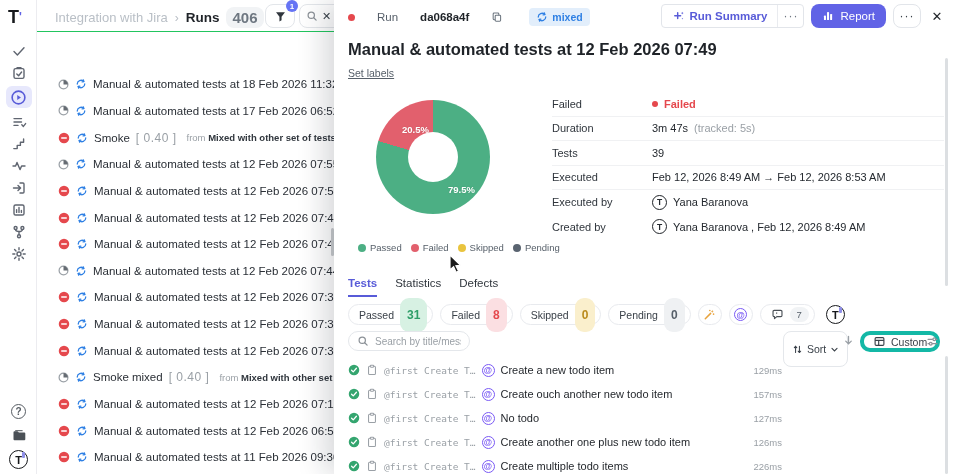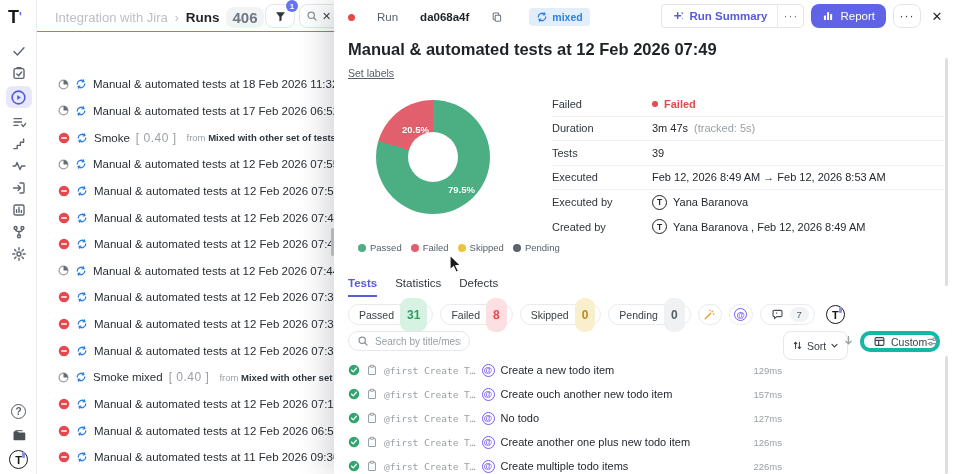--- a/index.html
+++ b/index.html
@@ -101,21 +101,21 @@
   .ct-skipped { background:#faefcc; color:#b98a1c; }
   .ct-pending { background:#eff1f3; color:#57606a; }
   .ipill { width:24px; justify-content:center; padding:0; }
   .pill .ct-n { background:#f1f3f5; color:#57606a; border-radius:8px; font-size:9.5px; padding:2px 7px; }
   .pills .avatar-t { margin-left:4px; }
 
   .search-row { position:absolute; left:0; top:331px; width:100%; height:22px; }
   .p-search { position:absolute; left:14px; top:0; width:122px; height:20px; border:1px solid #e4e7eb; border-radius:12px; display:flex; align-items:center; gap:4px; padding:0 8px; }
   .p-search input { border:none; outline:none; width:90px; font-size:10px; color:#3a4149; font-family:"Liberation Sans",sans-serif; background:transparent; }
   .p-search input::placeholder { color:#9aa0a6; }
-  .sort-btn { position:absolute; left:449px; top:0; height:29px; border:1px solid #e4e7eb; border-radius:8px; display:flex; align-items:center; gap:4px; padding:0 8px; font-size:10.5px; color:#3a4149; background:#fff; }
+  .sort-btn { position:absolute; left:449px; top:0; height:36px; border:1px solid #e4e7eb; border-radius:8px; display:flex; align-items:center; gap:4px; padding:0 8px; font-size:10.5px; color:#3a4149; background:#fff; }
   .dl-ic { position:absolute; left:508px; top:3px; }
   .custom-btn { position:absolute; left:526px; top:0; height:21px; border:4px solid #14b8a6; border-radius:10px; display:flex; align-items:center; gap:5px; padding:0 9px; font-size:10.5px; color:#3a4149; background:#fff; }
   .sliders-ic { position:absolute; left:592px; top:4px; }
 
   .tests-list { position:absolute; left:0; top:358px; width:100%; }
   .test-row { height:24px; display:flex; align-items:center; gap:6px; padding-left:14px; position:relative; white-space:nowrap; }
   .t-prefix { font-family:"DejaVu Sans Mono", monospace; font-size:9.5px; color:#9aa0a6; }
   .t-at { color:#7a5af5; font-weight:bold; font-size:11px; width:13px; height:13px; border:1.3px solid #7a5af5; border-radius:50%; display:flex; align-items:center; justify-content:center; font-size:8.5px; }
   .t-title { font-size:11px; color:#1f2328; }
   .t-dur { position:absolute; left:396px; width:52px; text-align:right; font-size:9.5px; color:#9aa0a6; }

